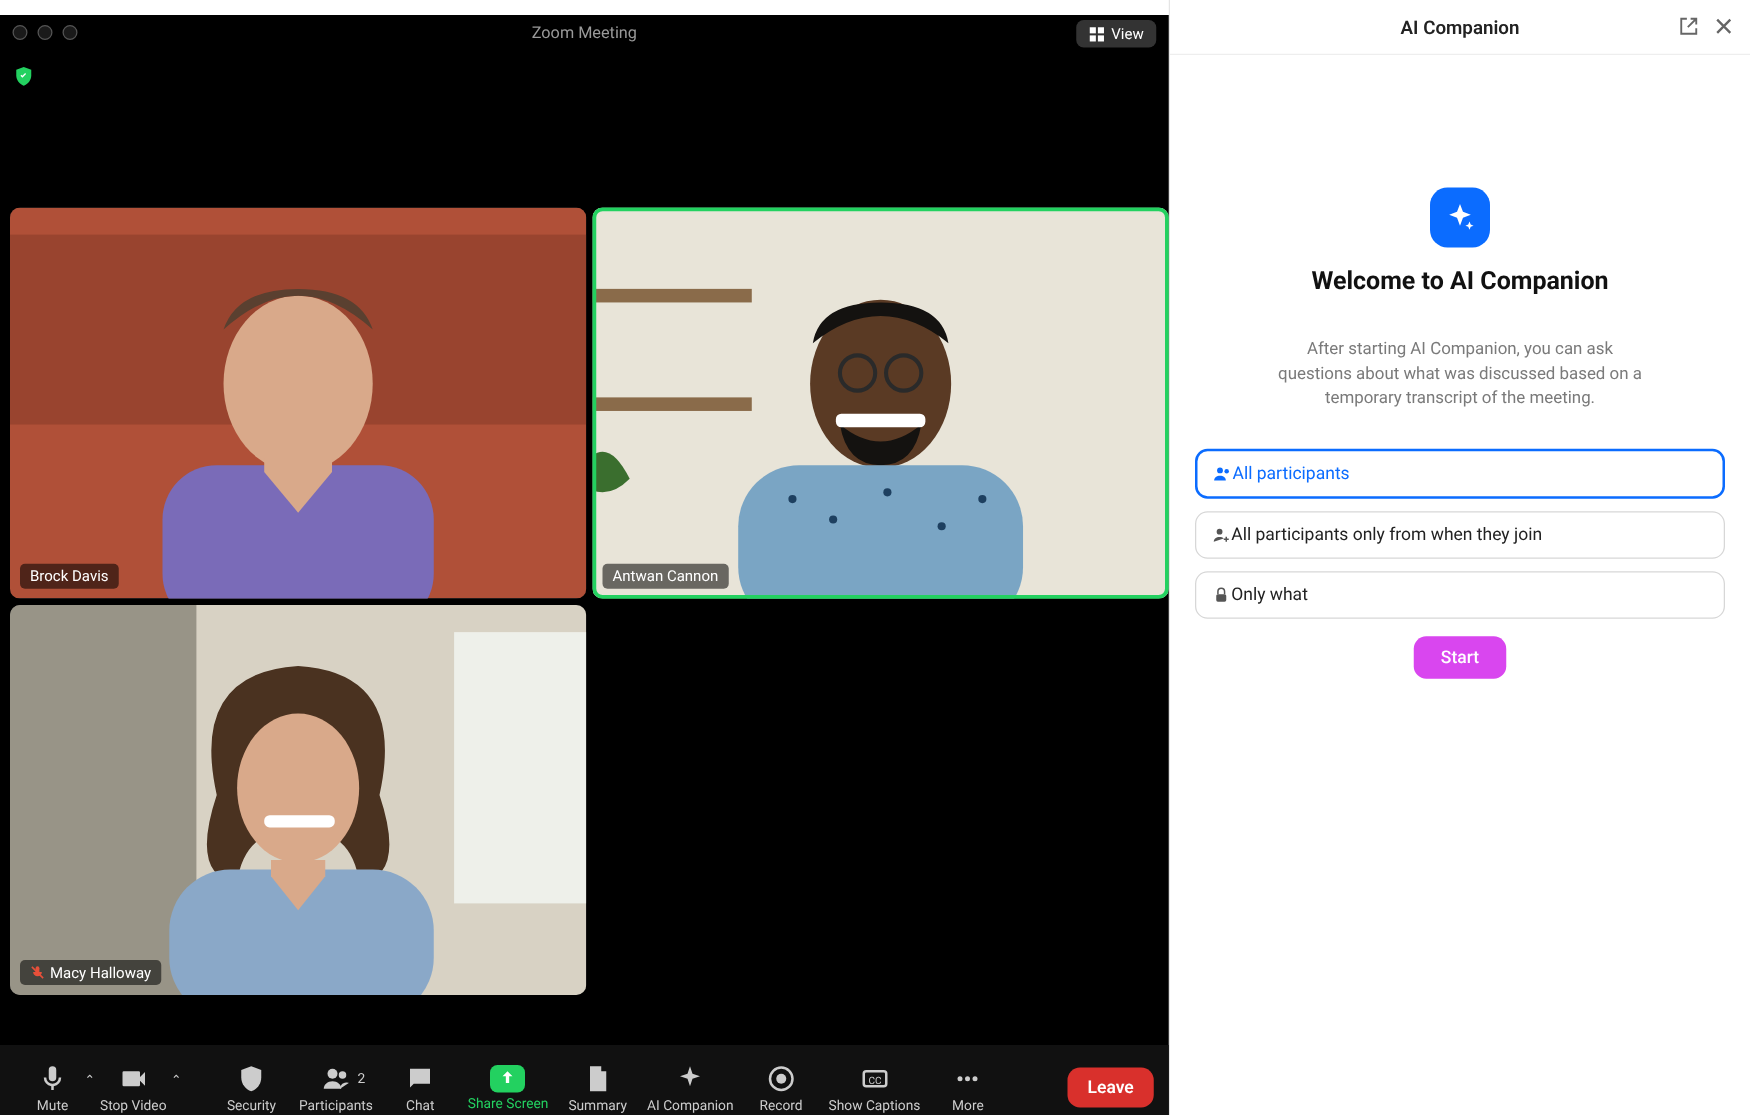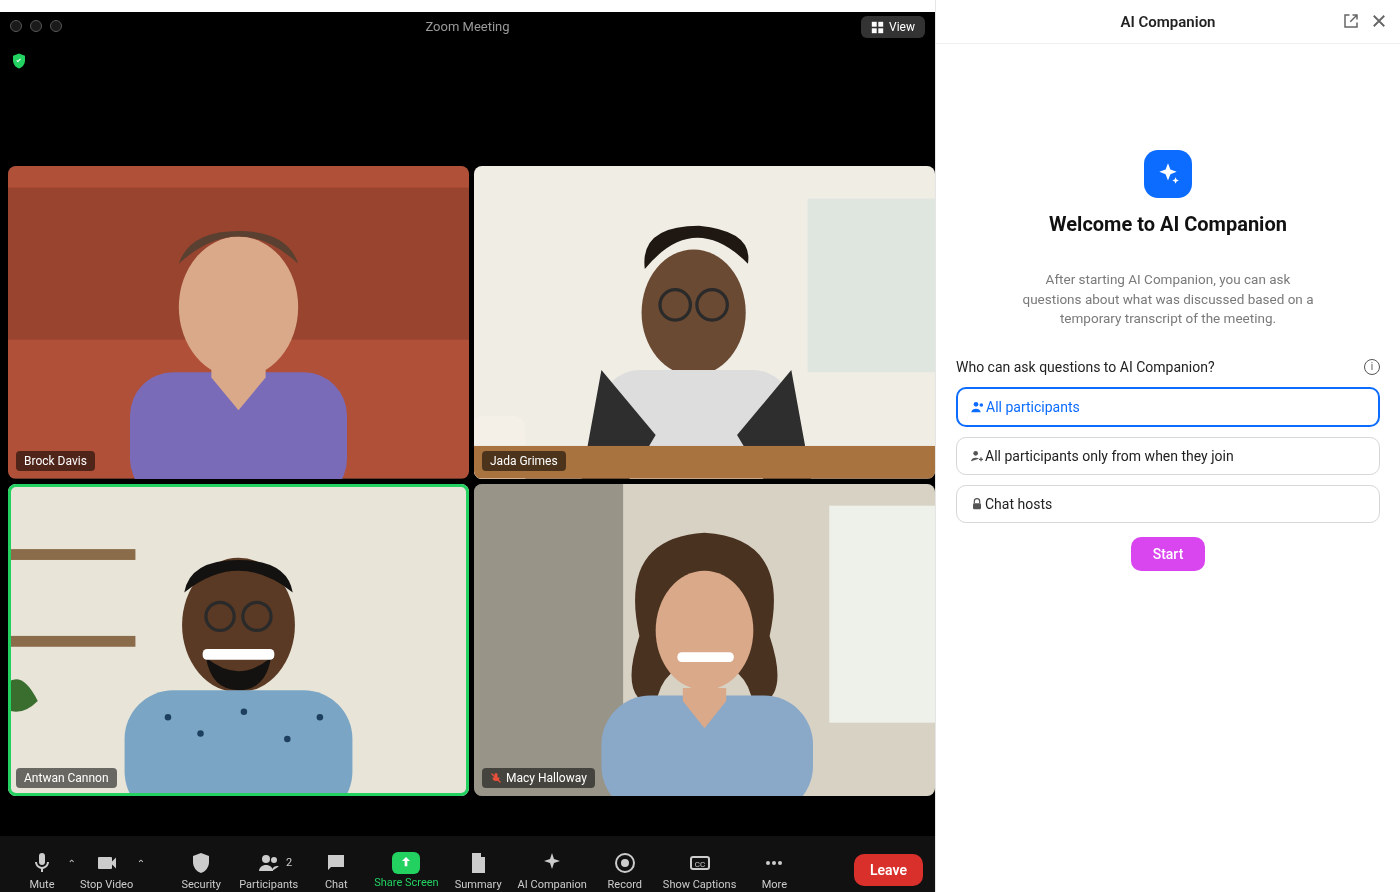--- a/index.html
+++ b/index.html
@@ -90,37 +90,20 @@
         <ellipse cx="255" cy="130" rx="55" ry="65" fill="#d9a98a"></ellipse>
         <path d="M200 90 q55 -50 110 0 q-10 -30 -55 -30 t-55 30" fill="#5a4030"></path>
         <rect class="shirt" x="155" y="190" width="200" height="120" rx="40"></rect>
         <path d="M230 195 l25 30 l25 -30 v-10 h-50z" fill="#d9a98a"></path>
       </svg>
       <div class="name-tag">
           <span>Brock Davis</span>
         </div>
     </div>
 
-    <div class="tile">
-      <svg class="portrait p2" viewBox="0 0 510 288" preserveAspectRatio="xMidYMid slice">
-        <rect class="bg" width="510" height="288"></rect>
-        <rect x="350" y="30" width="160" height="160" fill="#dfe6e0"></rect>
-        <ellipse cx="245" cy="135" rx="48" ry="58" fill="#6b4a33"></ellipse>
-        <path d="M200 95 q45 -55 95 -5 q5 -30 -45 -35 q-55 0 -50 40" fill="#1e1712"></path>
-        <circle cx="228" cy="128" r="14" fill="none" stroke="#2a2a2a" stroke-width="3"></circle>
-        <circle cx="262" cy="128" r="14" fill="none" stroke="#2a2a2a" stroke-width="3"></circle>
-        <rect x="160" y="188" width="175" height="110" rx="35" fill="#ddd"></rect>
-        <path d="M160 188 l50 60 l-30 50 h-40z M335 188 l-50 60 l30 50 h40z" fill="#2e2e2e"></path>
-        <rect x="40" y="230" width="50" height="70" rx="12" fill="#f4f0e8"></rect>
-        <rect x="0" y="258" width="510" height="30" fill="#a8733e"></rect>
-      </svg>
-      <div class="name-tag">
-          <span>Jada Grimes</span>
-        </div>
-    </div>
 
     <div class="tile active">
       <svg class="portrait p3" viewBox="0 0 510 288" preserveAspectRatio="xMidYMid slice">
         <rect class="bg" width="510" height="288"></rect>
         <rect x="30" y="60" width="130" height="10" fill="#8a6b4a"></rect>
         <rect x="30" y="140" width="130" height="10" fill="#8a6b4a"></rect>
         <ellipse cx="255" cy="130" rx="52" ry="62" fill="#5a3a24"></ellipse>
         <path d="M205 100 q50 -40 100 0 q-5 -30 -50 -30 t-50 30" fill="#141210"></path>
         <path d="M225 160 q30 25 60 0 q-5 30 -30 30 t-30 -30" fill="#141210"></path>
         <rect x="222" y="152" width="66" height="10" rx="4" fill="#fff"></rect>
@@ -278,24 +261,20 @@
   </div>
   <div class="panel-body">
     <div class="ai-logo">
       <svg width="26" height="26" viewBox="0 0 24 24">
           <path fill="#fff" d="M12 2l2.2 5.8L20 10l-5.8 2.2L12 18l-2.2-5.8L4 10l5.8-2.2L12 2zM19 15l.9 2.1L22 18l-2.1.9L19 21l-.9-2.1L16 18l2.1-.9L19 15z"></path>
         </svg>
     </div>
     <div class="welcome-h">Welcome to AI Companion</div>
     <div class="welcome-p">After starting AI Companion, you can ask questions about what was discussed based on a temporary transcript of the meeting.</div>
 
-    <div class="question-row">
-      <span>Who can ask questions to AI Companion?</span>
-      <span class="info">i</span>
-    </div>
 
     <div class="option selected">
       <span class="oicon"><svg viewBox="0 0 24 24">
             <circle cx="9" cy="8" r="3.5"></circle>
             <path d="M2 20c0-3 3-5.5 7-5.5s7 2.5 7 5.5"></path>
             <circle cx="17" cy="9" r="2.7"></circle>
           </svg></span>
       <span>All participants</span>
     </div>
     <div class="option">
@@ -304,18 +283,18 @@
             <path d="M3 20c0-3 3-5.5 7-5.5 2 0 3.7.6 5 1.6"></path>
             <path d="M18 14v6M15 17h6" stroke="#555" stroke-width="1.8" fill="none"></path>
           </svg></span>
       <span>All participants only from when they join</span>
     </div>
     <div class="option">
       <span class="oicon"><svg viewBox="0 0 24 24">
             <rect x="6" y="11" width="12" height="9" rx="2"></rect>
             <path d="M8 11V8a4 4 0 018 0v3" fill="none" stroke="#555" stroke-width="1.8"></path>
           </svg></span>
-      <span>Chat hosts</span>
+      <span>Only what</span>
     </div>
 
     <button class="start-btn">Start</button>
   </div>
 </div>
 
 </body></html>

